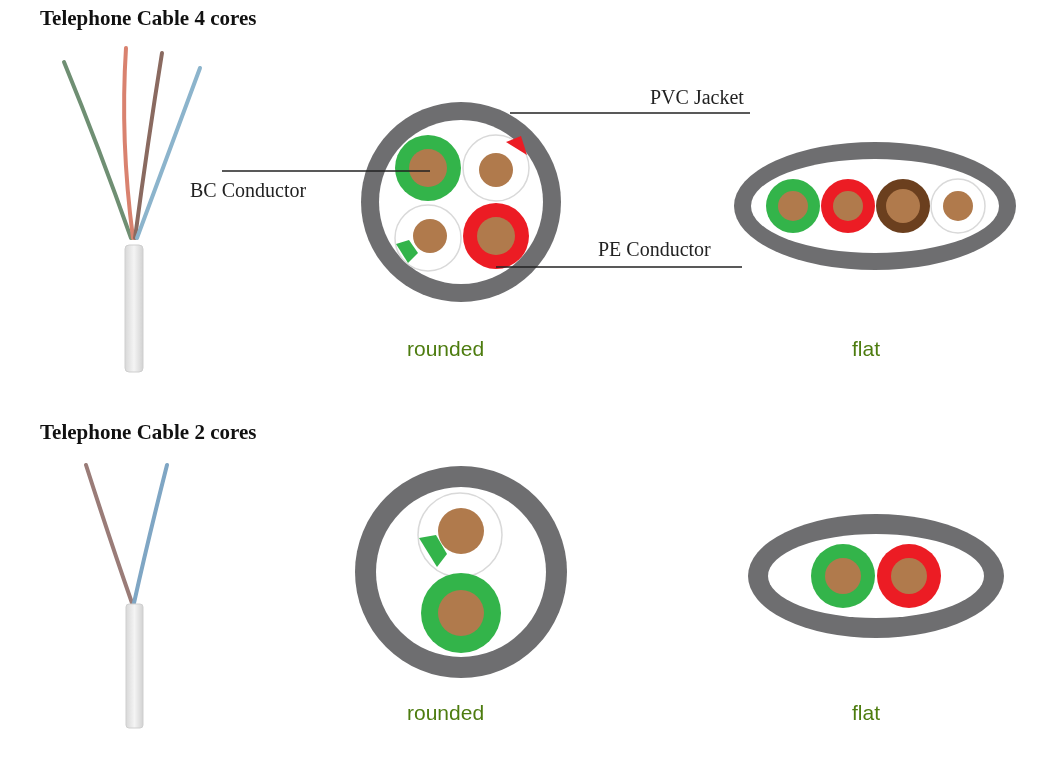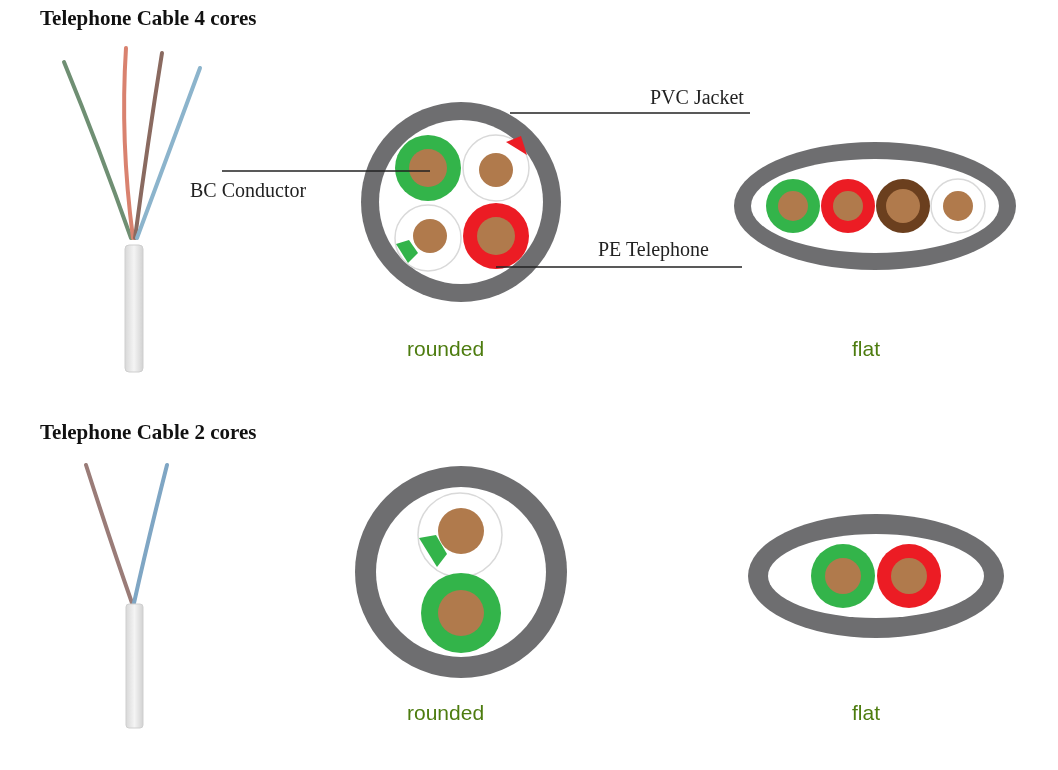--- a/index.html
+++ b/index.html
@@ -15,21 +15,21 @@
 <div class="title" style="left:40px; top:6px;">Telephone Cable 4 cores</div>
 <div class="title" style="left:40px; top:420px;">Telephone Cable 2 cores</div>
 
 <div class="caption" style="left:407px; top:337px;">rounded</div>
 <div class="caption" style="left:852px; top:337px;">flat</div>
 <div class="caption" style="left:407px; top:701px;">rounded</div>
 <div class="caption" style="left:852px; top:701px;">flat</div>
 
 <div class="label" style="left:602px; top:86px;margin-left:48px;">PVC Jacket</div>
 <div class="label" style="left:190px; top:143px;margin-top:36px;">BC Conductor</div>
-<div class="label" style="left:598px; top:238px;">PE Telephone</div>
+<div class="label" style="left:598px; top:238px;">PE Conductor</div>
 
 <svg width="1058" height="770" viewBox="0 0 1058 770">
   <defs>
     <linearGradient id="sheathGrad" x1="0" x2="1" y1="0" y2="0">
       <stop offset="0" stop-color="#d8d8d8"></stop>
       <stop offset="0.5" stop-color="#f4f4f4"></stop>
       <stop offset="1" stop-color="#d2d2d2"></stop>
     </linearGradient>
   </defs>
 

